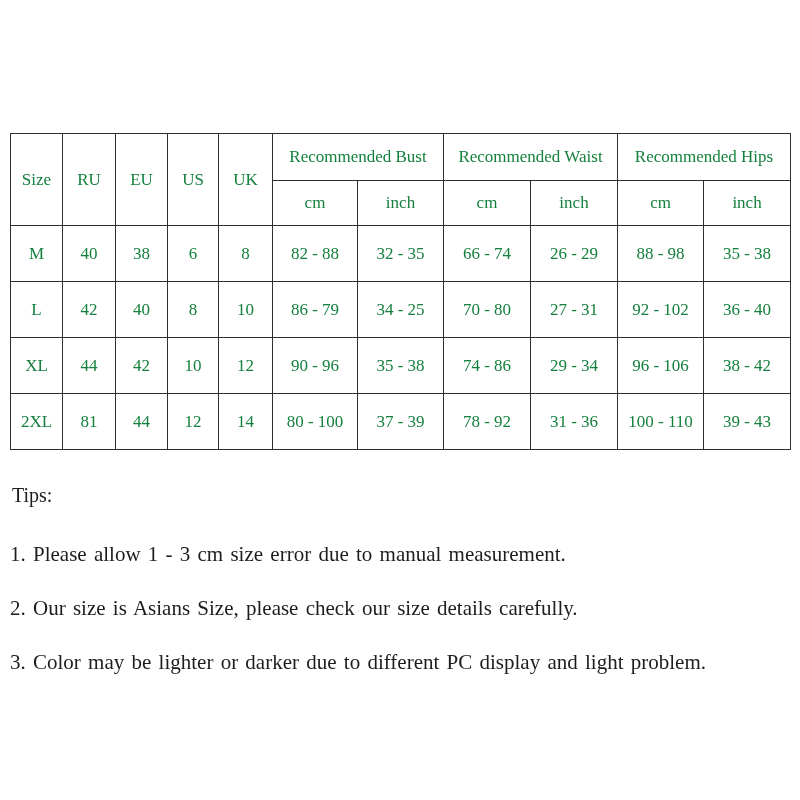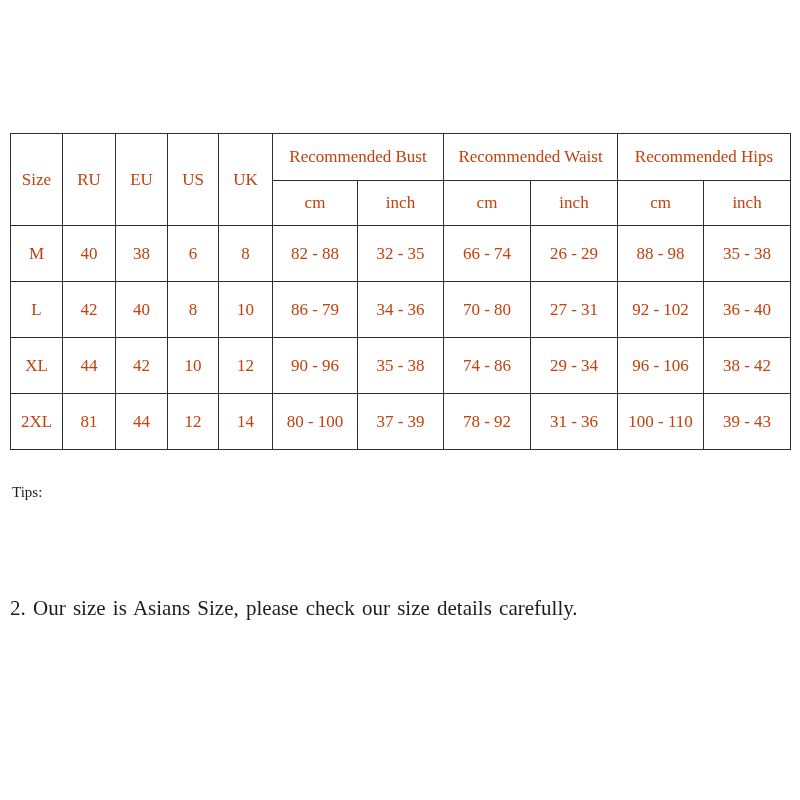--- a/index.html
+++ b/index.html
@@ -28,34 +28,34 @@
     border-collapse: collapse;
     table-layout: fixed;
   }
   .size-table th,
   .size-table td {
     border: 1px solid #2e2e2e;
     text-align: center;
     vertical-align: middle;
     font-weight: normal;
     font-size: 17px;
-    color: #c2410c;
+    color: #15803d;
     padding: 0;
     overflow: hidden;
     white-space: nowrap;
   }
   .size-table thead tr.group-row th { height: 46px; }
   .size-table thead tr.unit-row th { height: 44px; }
   .size-table tbody td { height: 55px; }
 
   .tips-heading {
     position: absolute;
     left: 12px;
     top: 484px;
-    font-size: 15px;
+    font-size: 20px;
     white-space: nowrap;
   }
   .tip {
     position: absolute;
     left: 10px;
     font-size: 21px;
     word-spacing: 2px;
     white-space: nowrap;
   }
   .tip-1 { top: 542px; }
@@ -115,21 +115,21 @@
         <td>88 - 98</td>
         <td>35 - 38</td>
       </tr>
       <tr>
         <td>L</td>
         <td>42</td>
         <td>40</td>
         <td>8</td>
         <td>10</td>
         <td>86 - 79</td>
-        <td>34 - 36</td>
+        <td>34 - 25</td>
         <td>70 - 80</td>
         <td>27 - 31</td>
         <td>92 - 102</td>
         <td>36 - 40</td>
       </tr>
       <tr>
         <td>XL</td>
         <td>44</td>
         <td>42</td>
         <td>10</td>
@@ -151,15 +151,17 @@
         <td>37 - 39</td>
         <td>78 - 92</td>
         <td>31 - 36</td>
         <td>100 - 110</td>
         <td>39 - 43</td>
       </tr>
     </tbody>
   </table>
 
   <div class="tips-heading">Tips:</div>
+  <div class="tip tip-1">1. Please allow 1 - 3 cm size error due to manual measurement.</div>
   <div class="tip tip-2">2. Our size is Asians Size, please check our size details carefully.</div>
+  <div class="tip tip-3">3. Color may be lighter or darker due to different PC display and light problem.</div>
 
 </div>
 
 </body></html>

